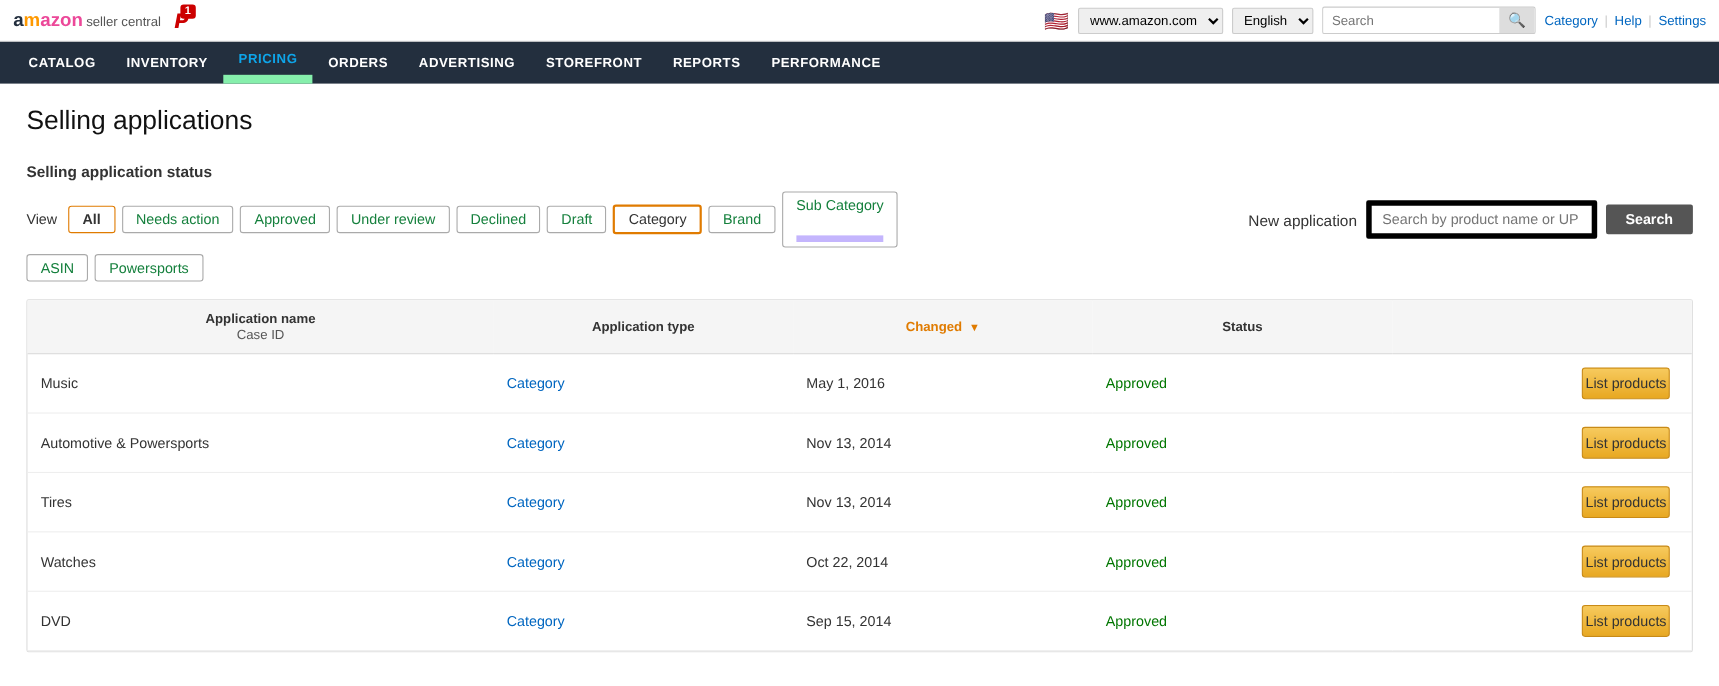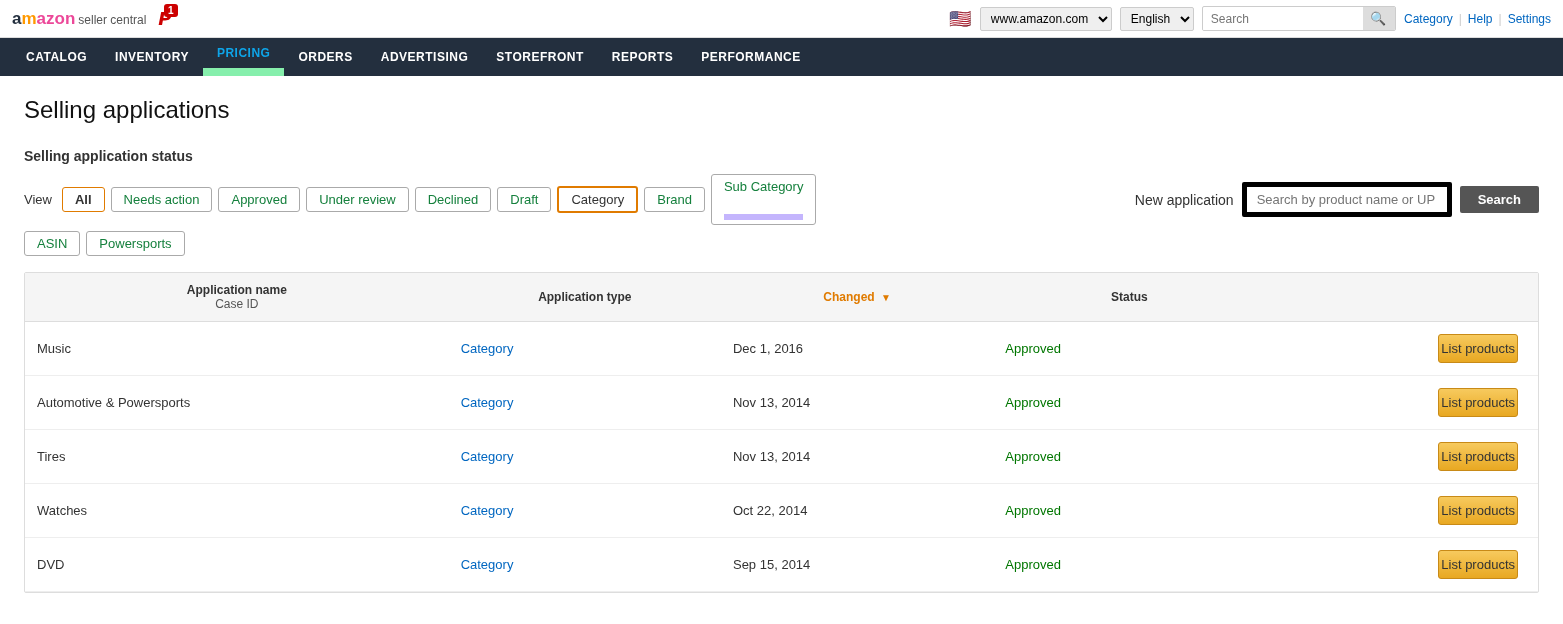--- a/index.html
+++ b/index.html
@@ -208,21 +208,21 @@
             Changed <span class="sort-arrow">▼</span>
           </th>
           <th style="width:18%;">Status</th>
           <th style="width:18%;"></th>
         </tr>
       </thead>
       <tbody id="table-body">
       <tr>
       <td class="td-app-name">Music</td>
       <td style="color:#0066c0;cursor:pointer;">Category</td>
-      <td>Dec 1, 2016</td>
+      <td>May 1, 2016</td>
       <td class="td-status-approved">Approved</td>
       <td class="col-action">
         <button class="td-list-btn">List products</button>
       </td>
     </tr>
           <tr>
       <td class="td-app-name">Automotive &amp; Powersports</td>
       <td style="color:#0066c0;cursor:pointer;">Category</td>
       <td>Nov 13, 2014</td>
       <td class="td-status-approved">Approved</td>

